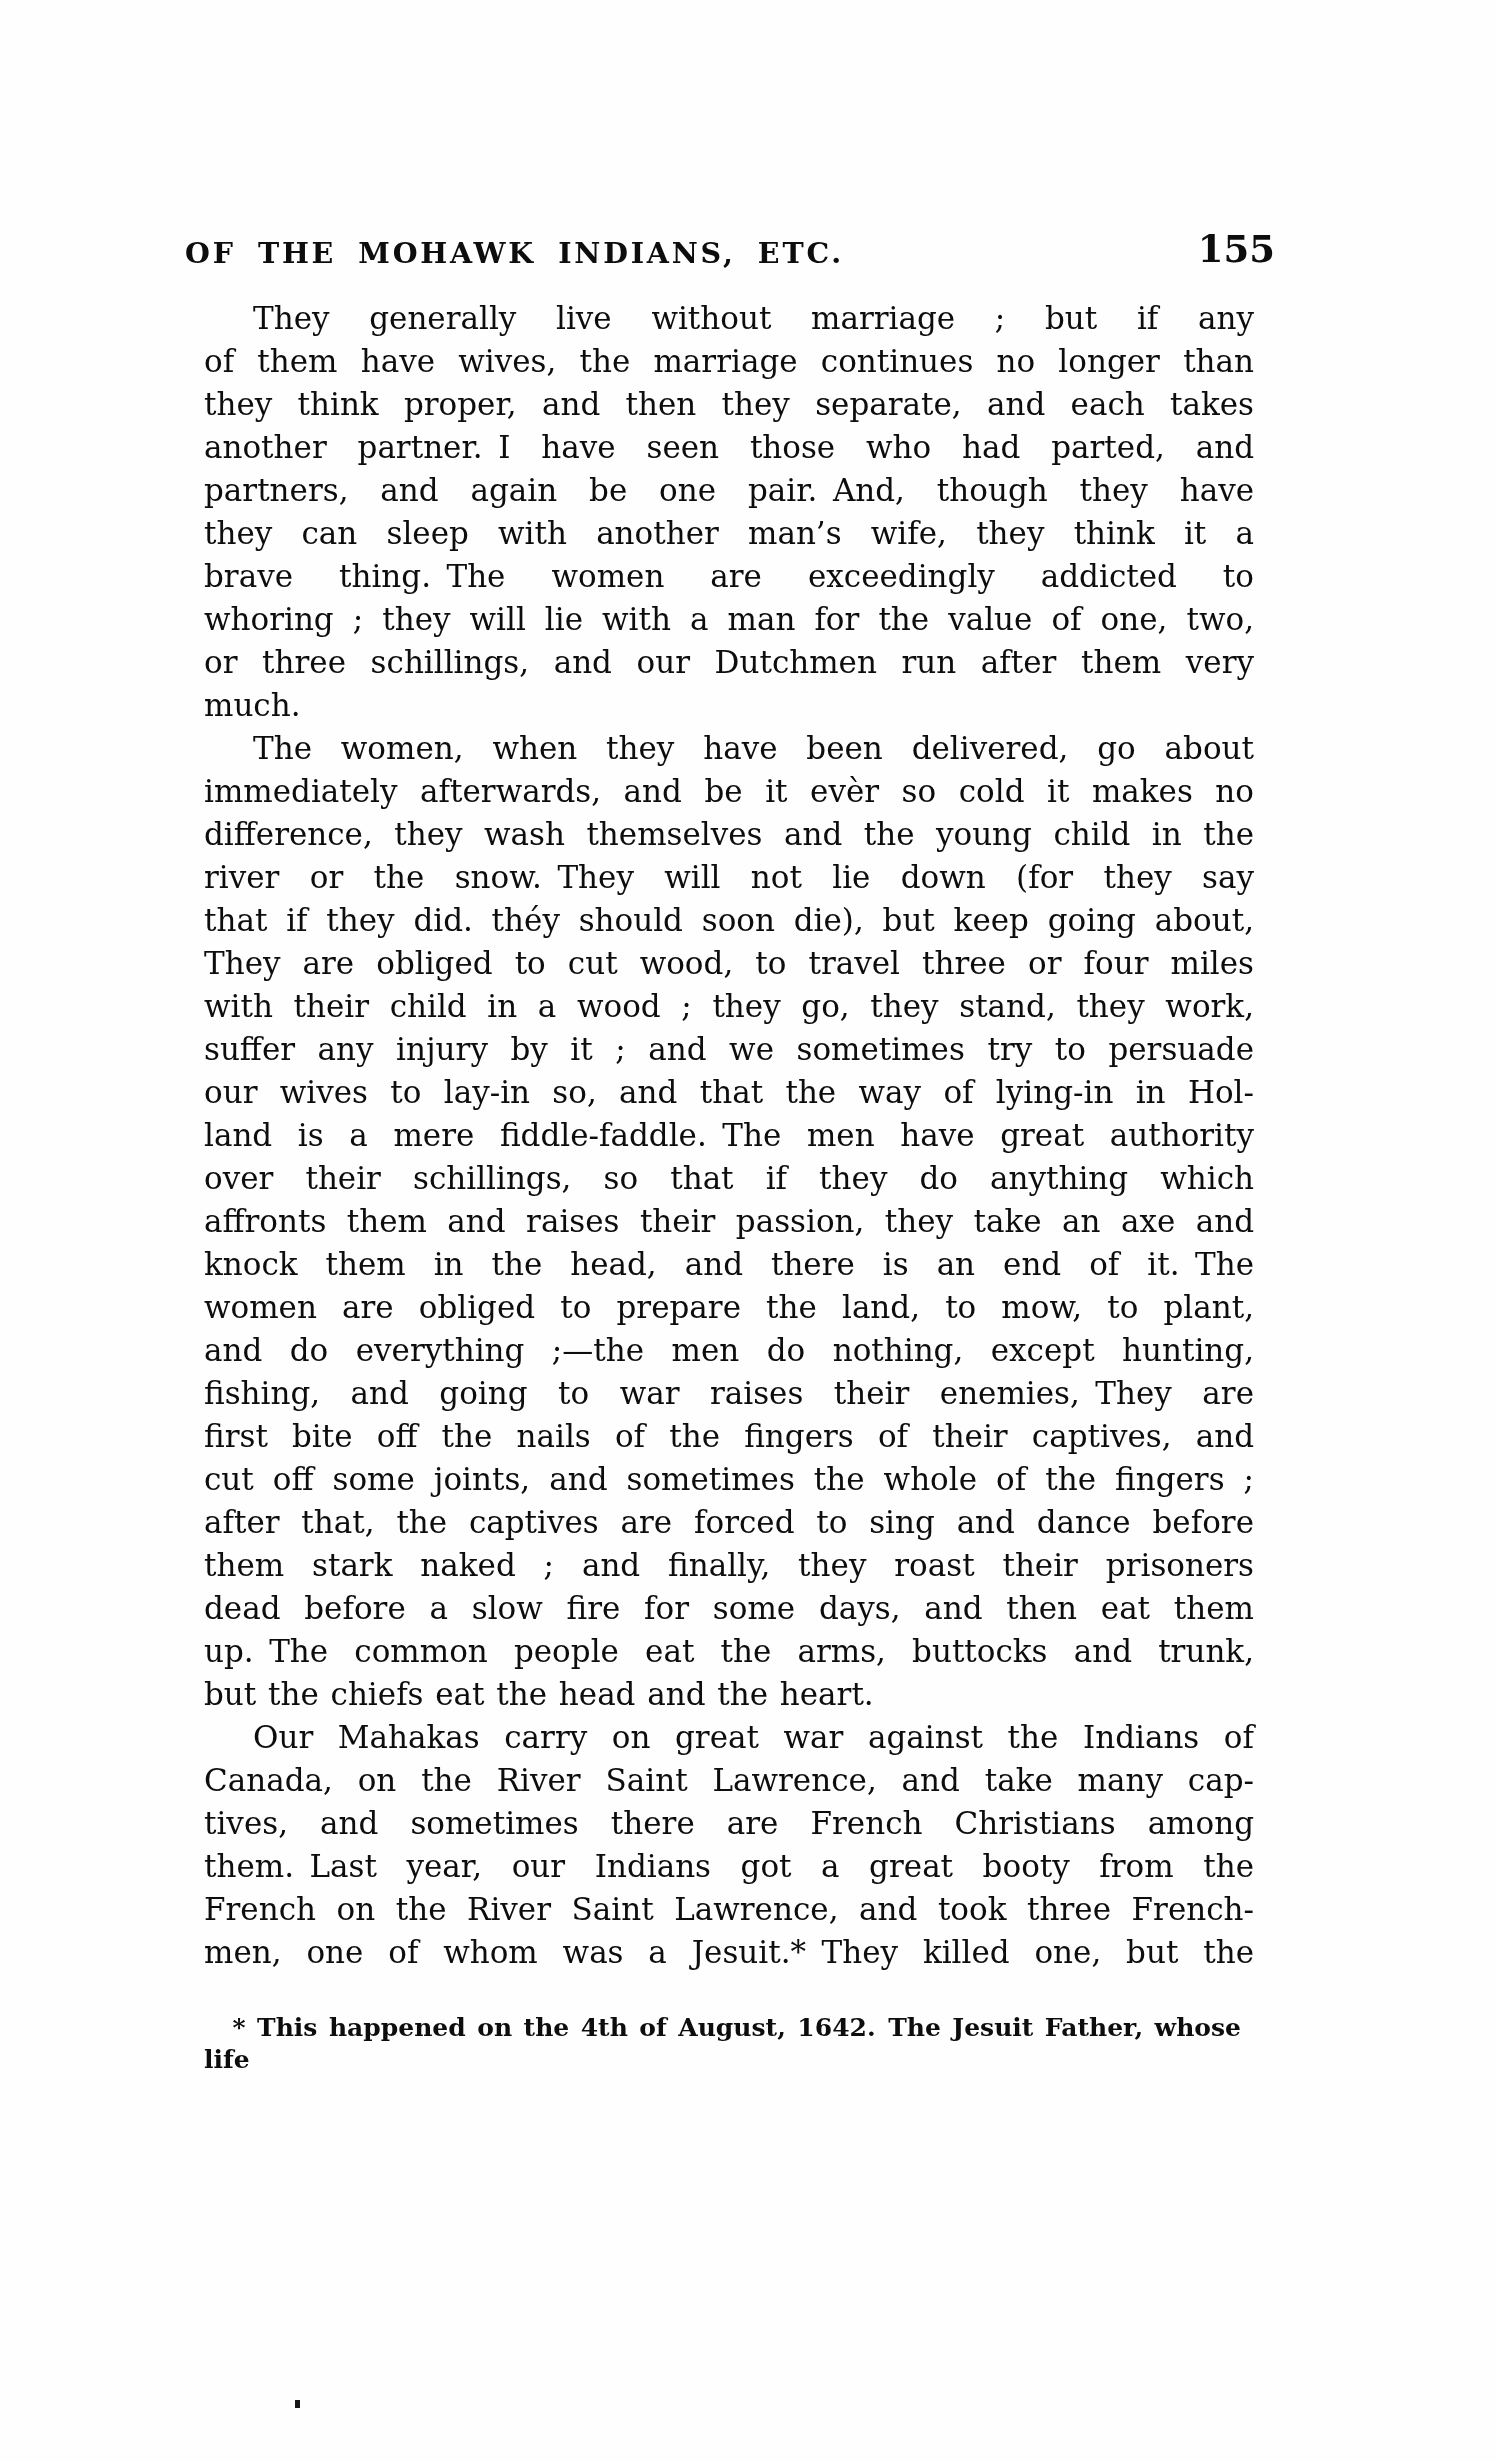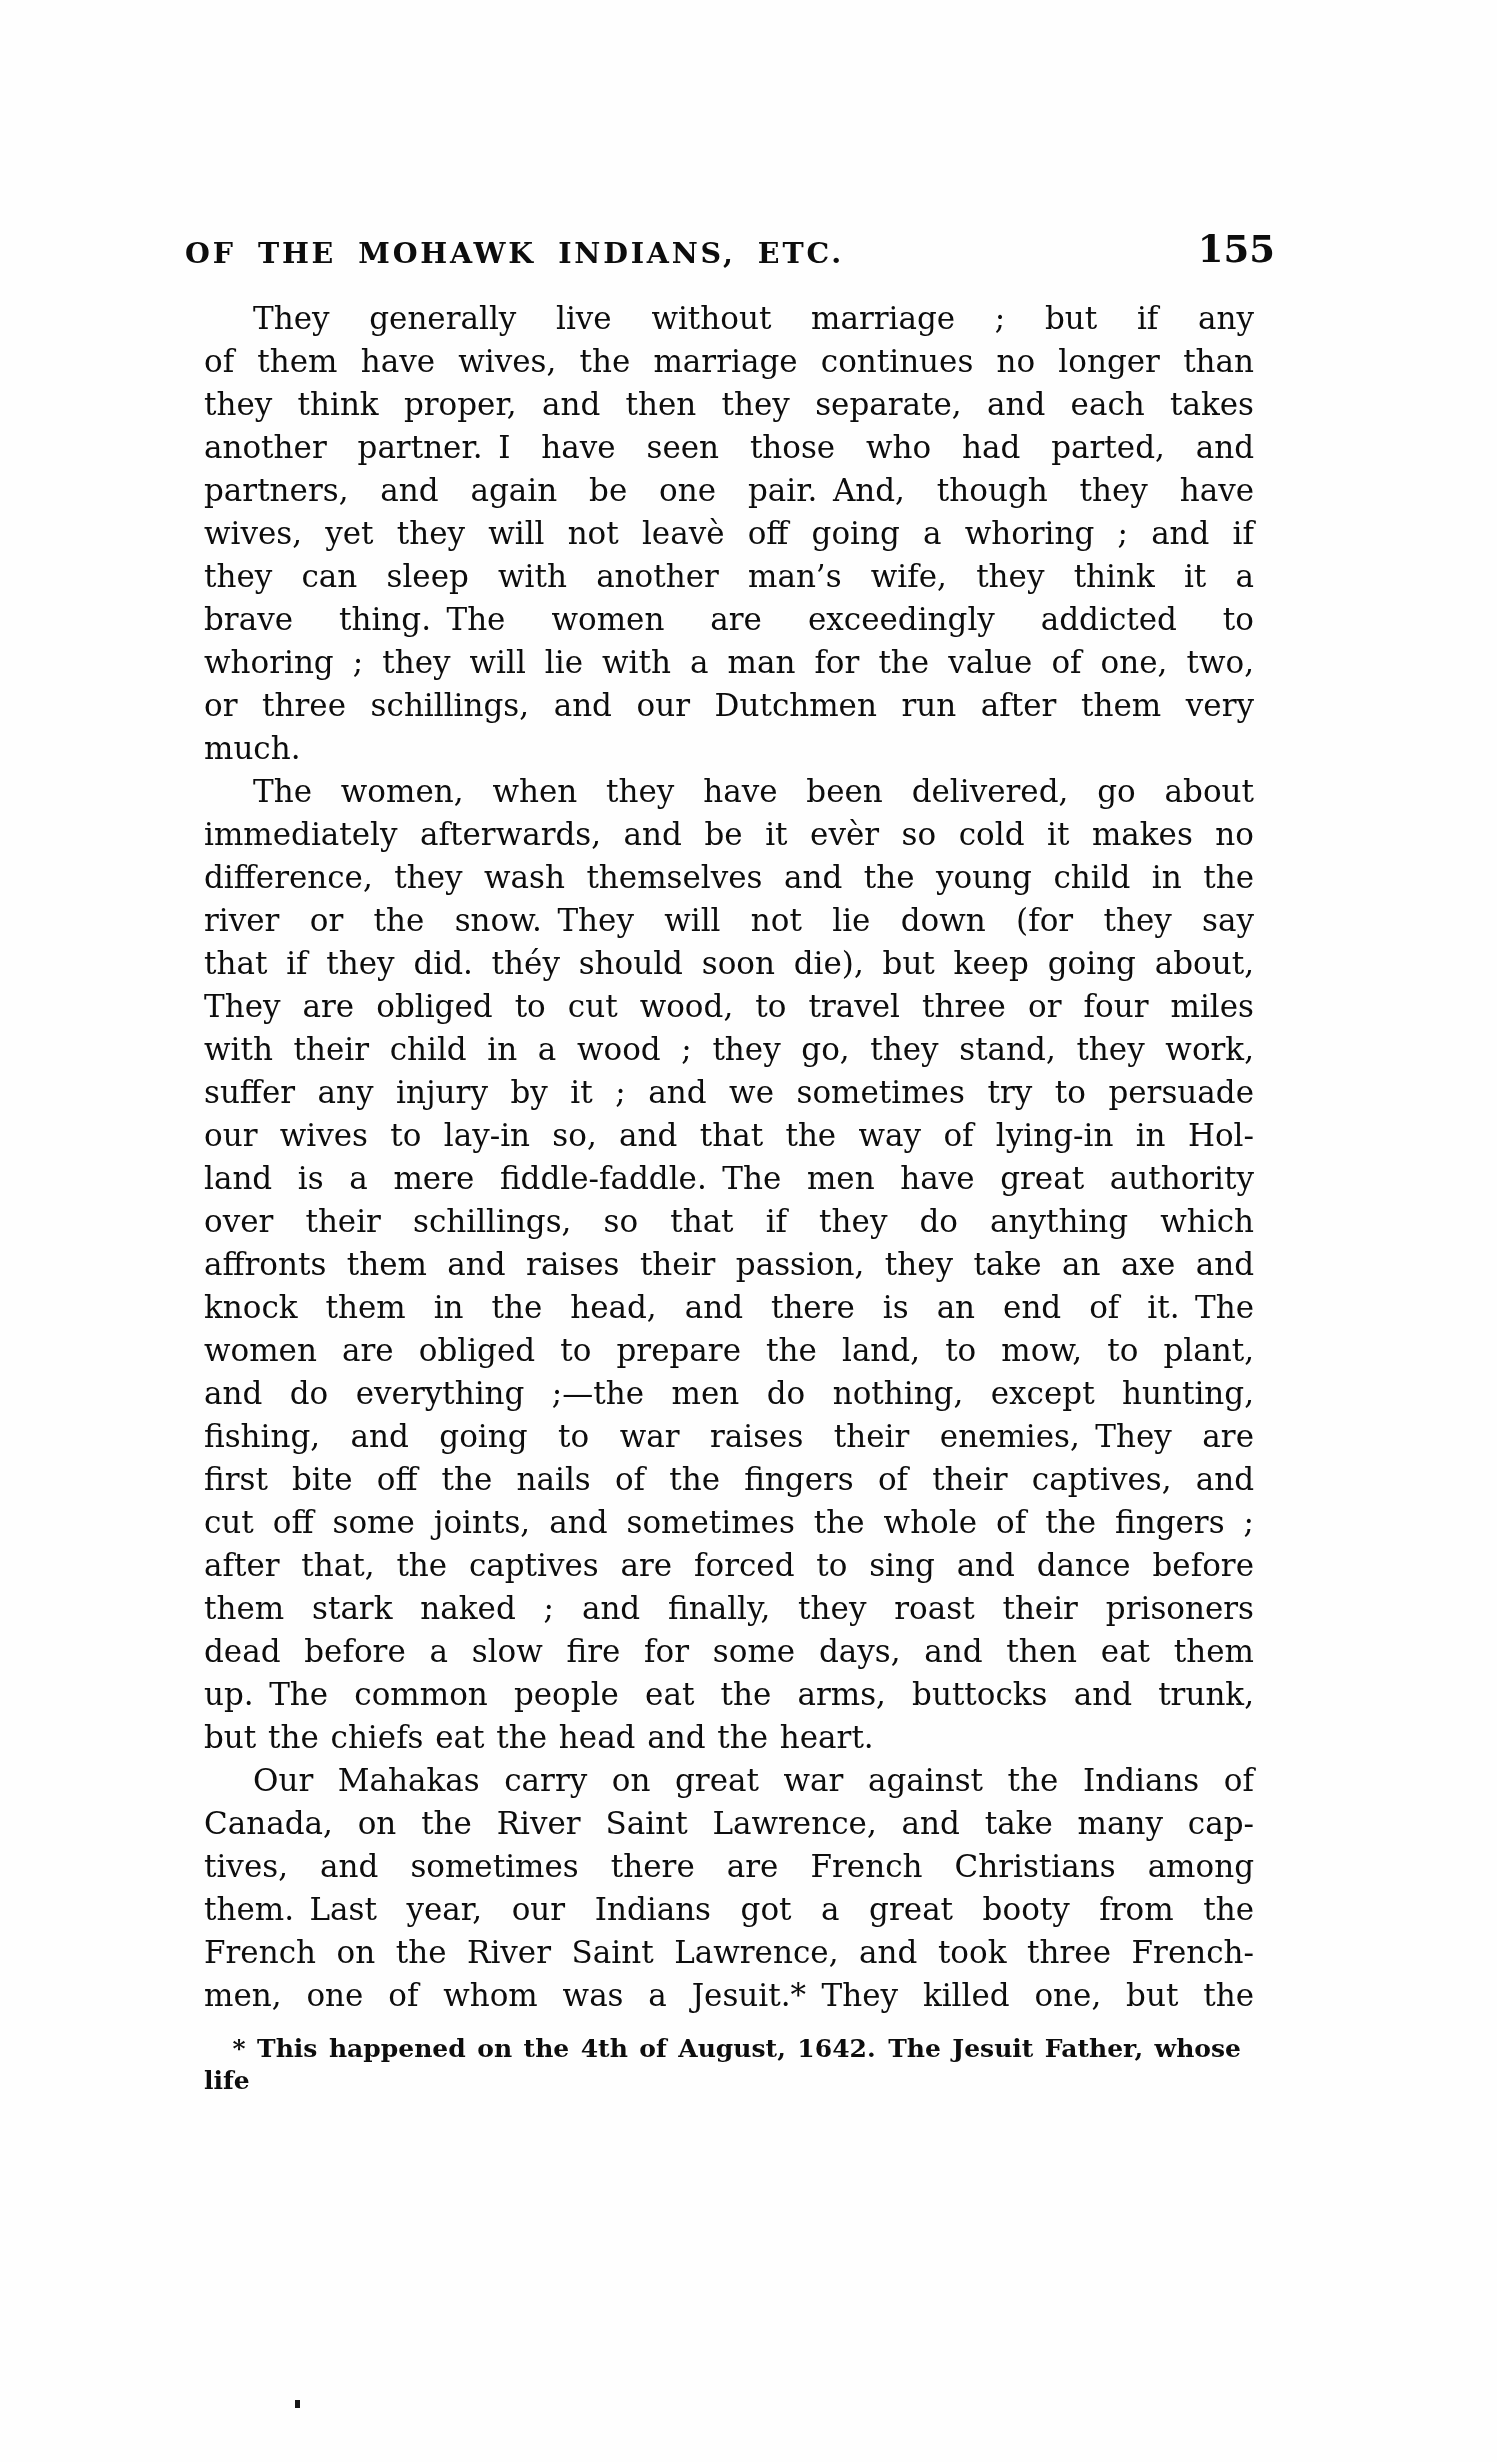--- a/index.html
+++ b/index.html
@@ -59,21 +59,21 @@
     text-align-last: justify;
     word-spacing: 1.9px;
   }
   .line.first {
     text-indent: 49px;
   }
   .line.short {
     text-align-last: left;
   }
   .footnote {
-    margin-top: 16px;
+    margin-top: 38px;
     font-size: 25px;
     line-height: 32px;
     text-indent: 28.5px;
     word-spacing: 2.8px;
     font-weight: bold;
   }
   .ink-speck {
     position: absolute;
     left: 295px;
     top: 2400px;
@@ -93,21 +93,20 @@
       <span class="page-number">155</span>
     </div>
 
     <div class="body-text" id="paragraphs">
         <div class="paragraph">
           <div class="line first">They generally live without marriage ; but if any</div>
           <div class="line">of them have wives, the marriage continues no longer than</div>
           <div class="line">they think proper, and then they separate, and each takes</div>
           <div class="line">another partner. I have seen those who had parted, and</div>
           <div class="line">partners, and again be one pair. And, though they have</div>
-          <div class="line">wives, yet they will not leavè off going a whoring ; and if</div>
           <div class="line">they can sleep with another man’s wife, they think it a</div>
           <div class="line">brave thing. The women are exceedingly addicted to</div>
           <div class="line">whoring ; they will lie with a man for the value of one, two,</div>
           <div class="line">or three schillings, and our Dutchmen run after them very</div>
           <div class="line short">much.</div>
         </div>
         <div class="paragraph">
           <div class="line first">The women, when they have been delivered, go about</div>
           <div class="line">immediately afterwards, and be it evèr so cold it makes no</div>
           <div class="line">difference, they wash themselves and the young child in the</div>

